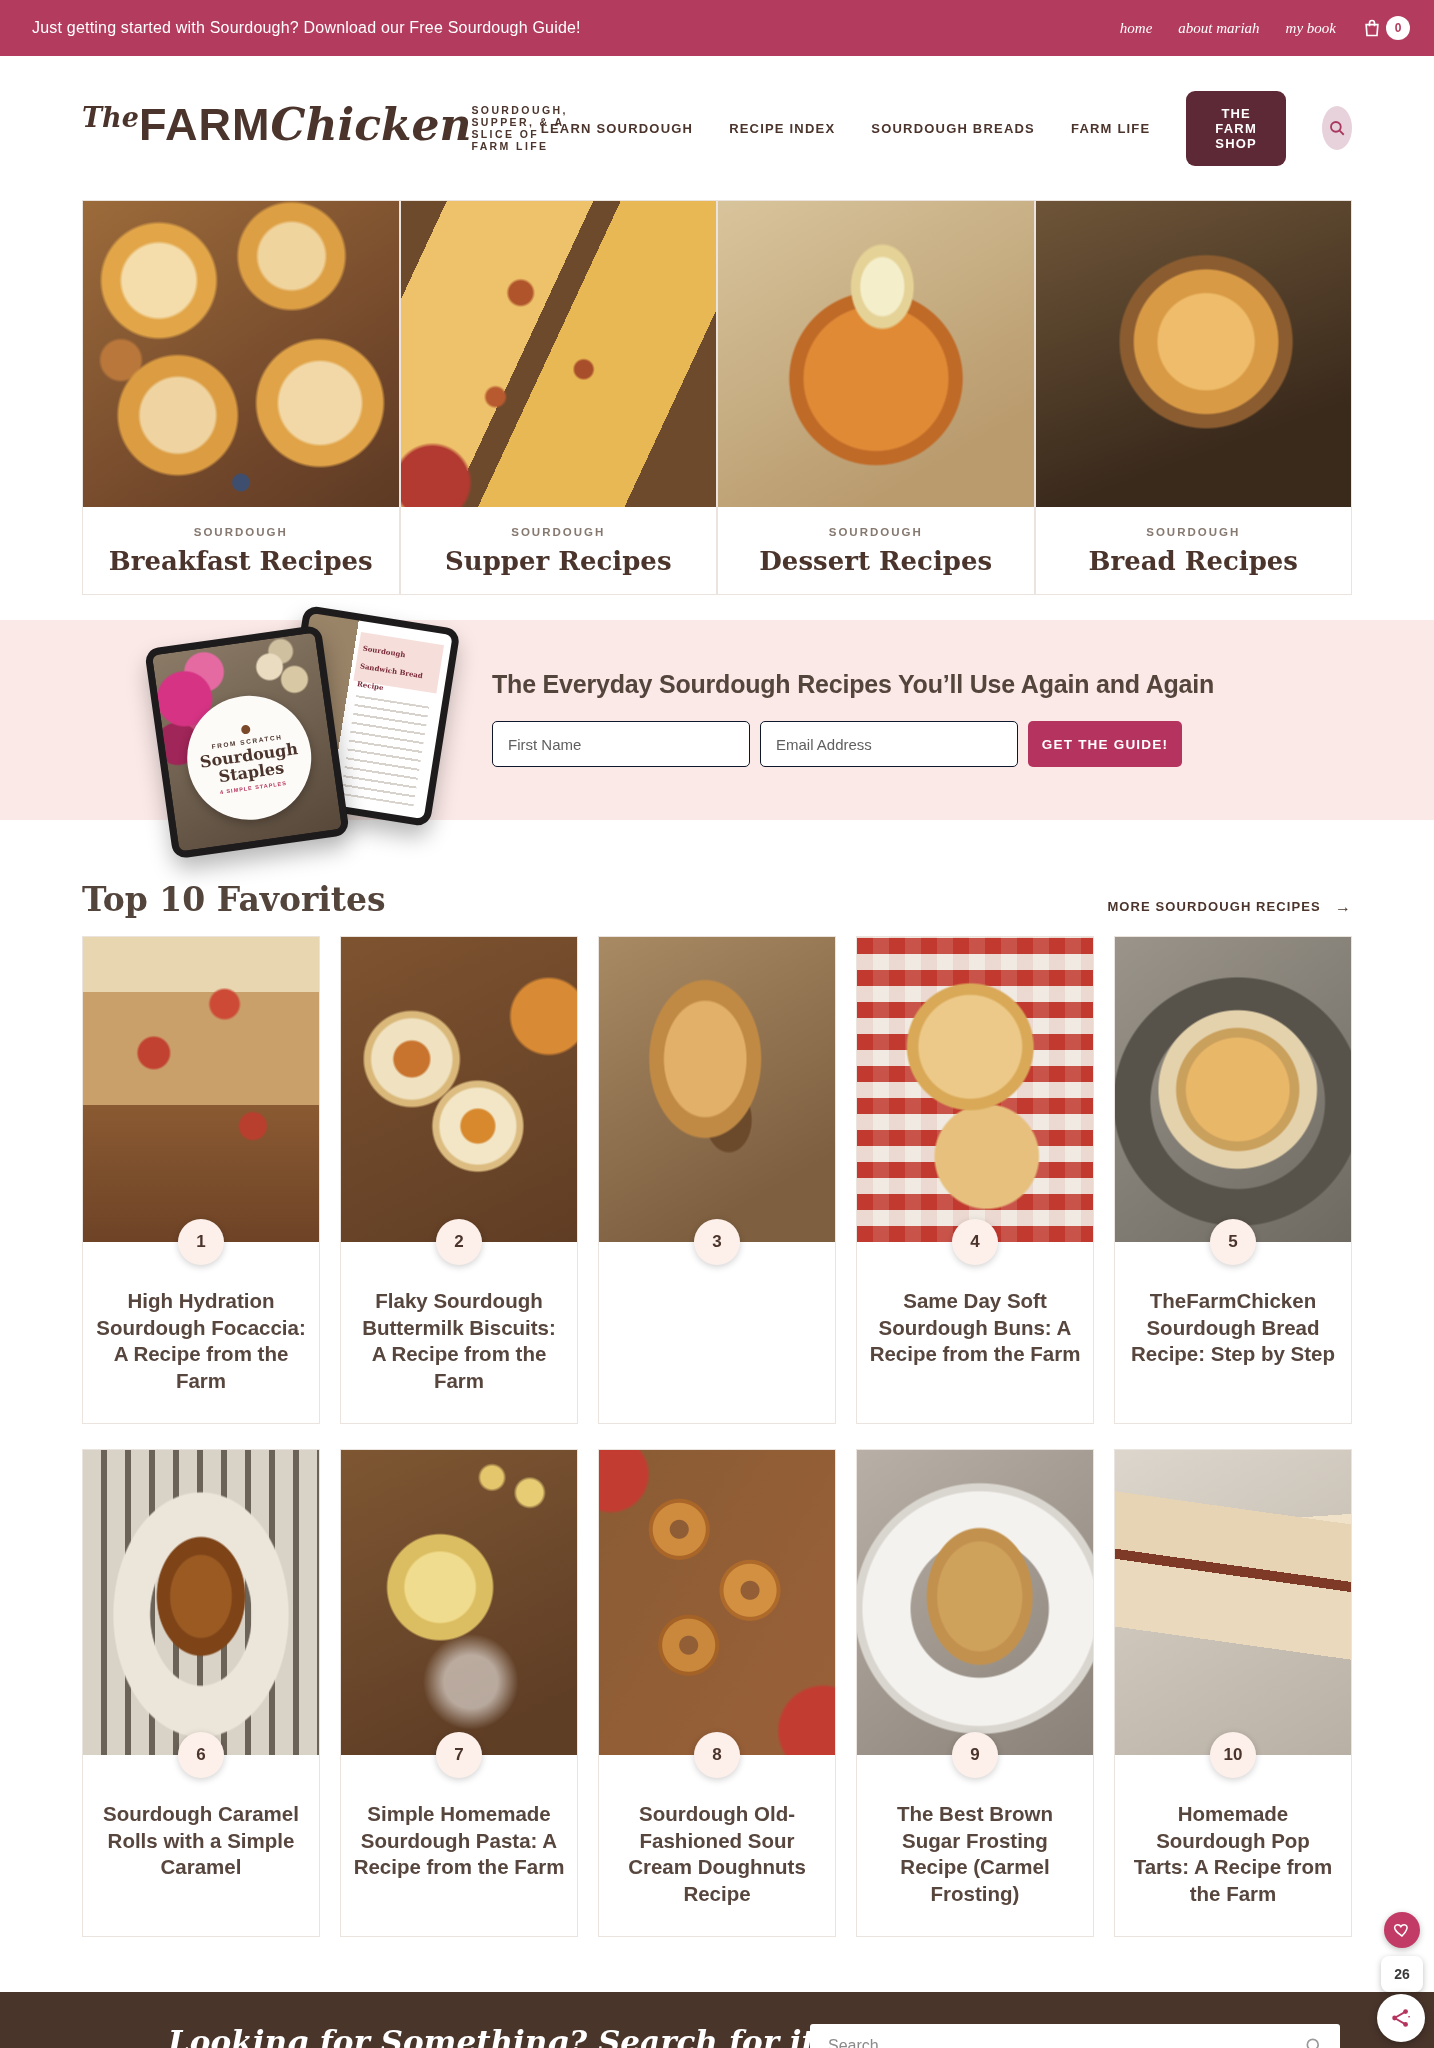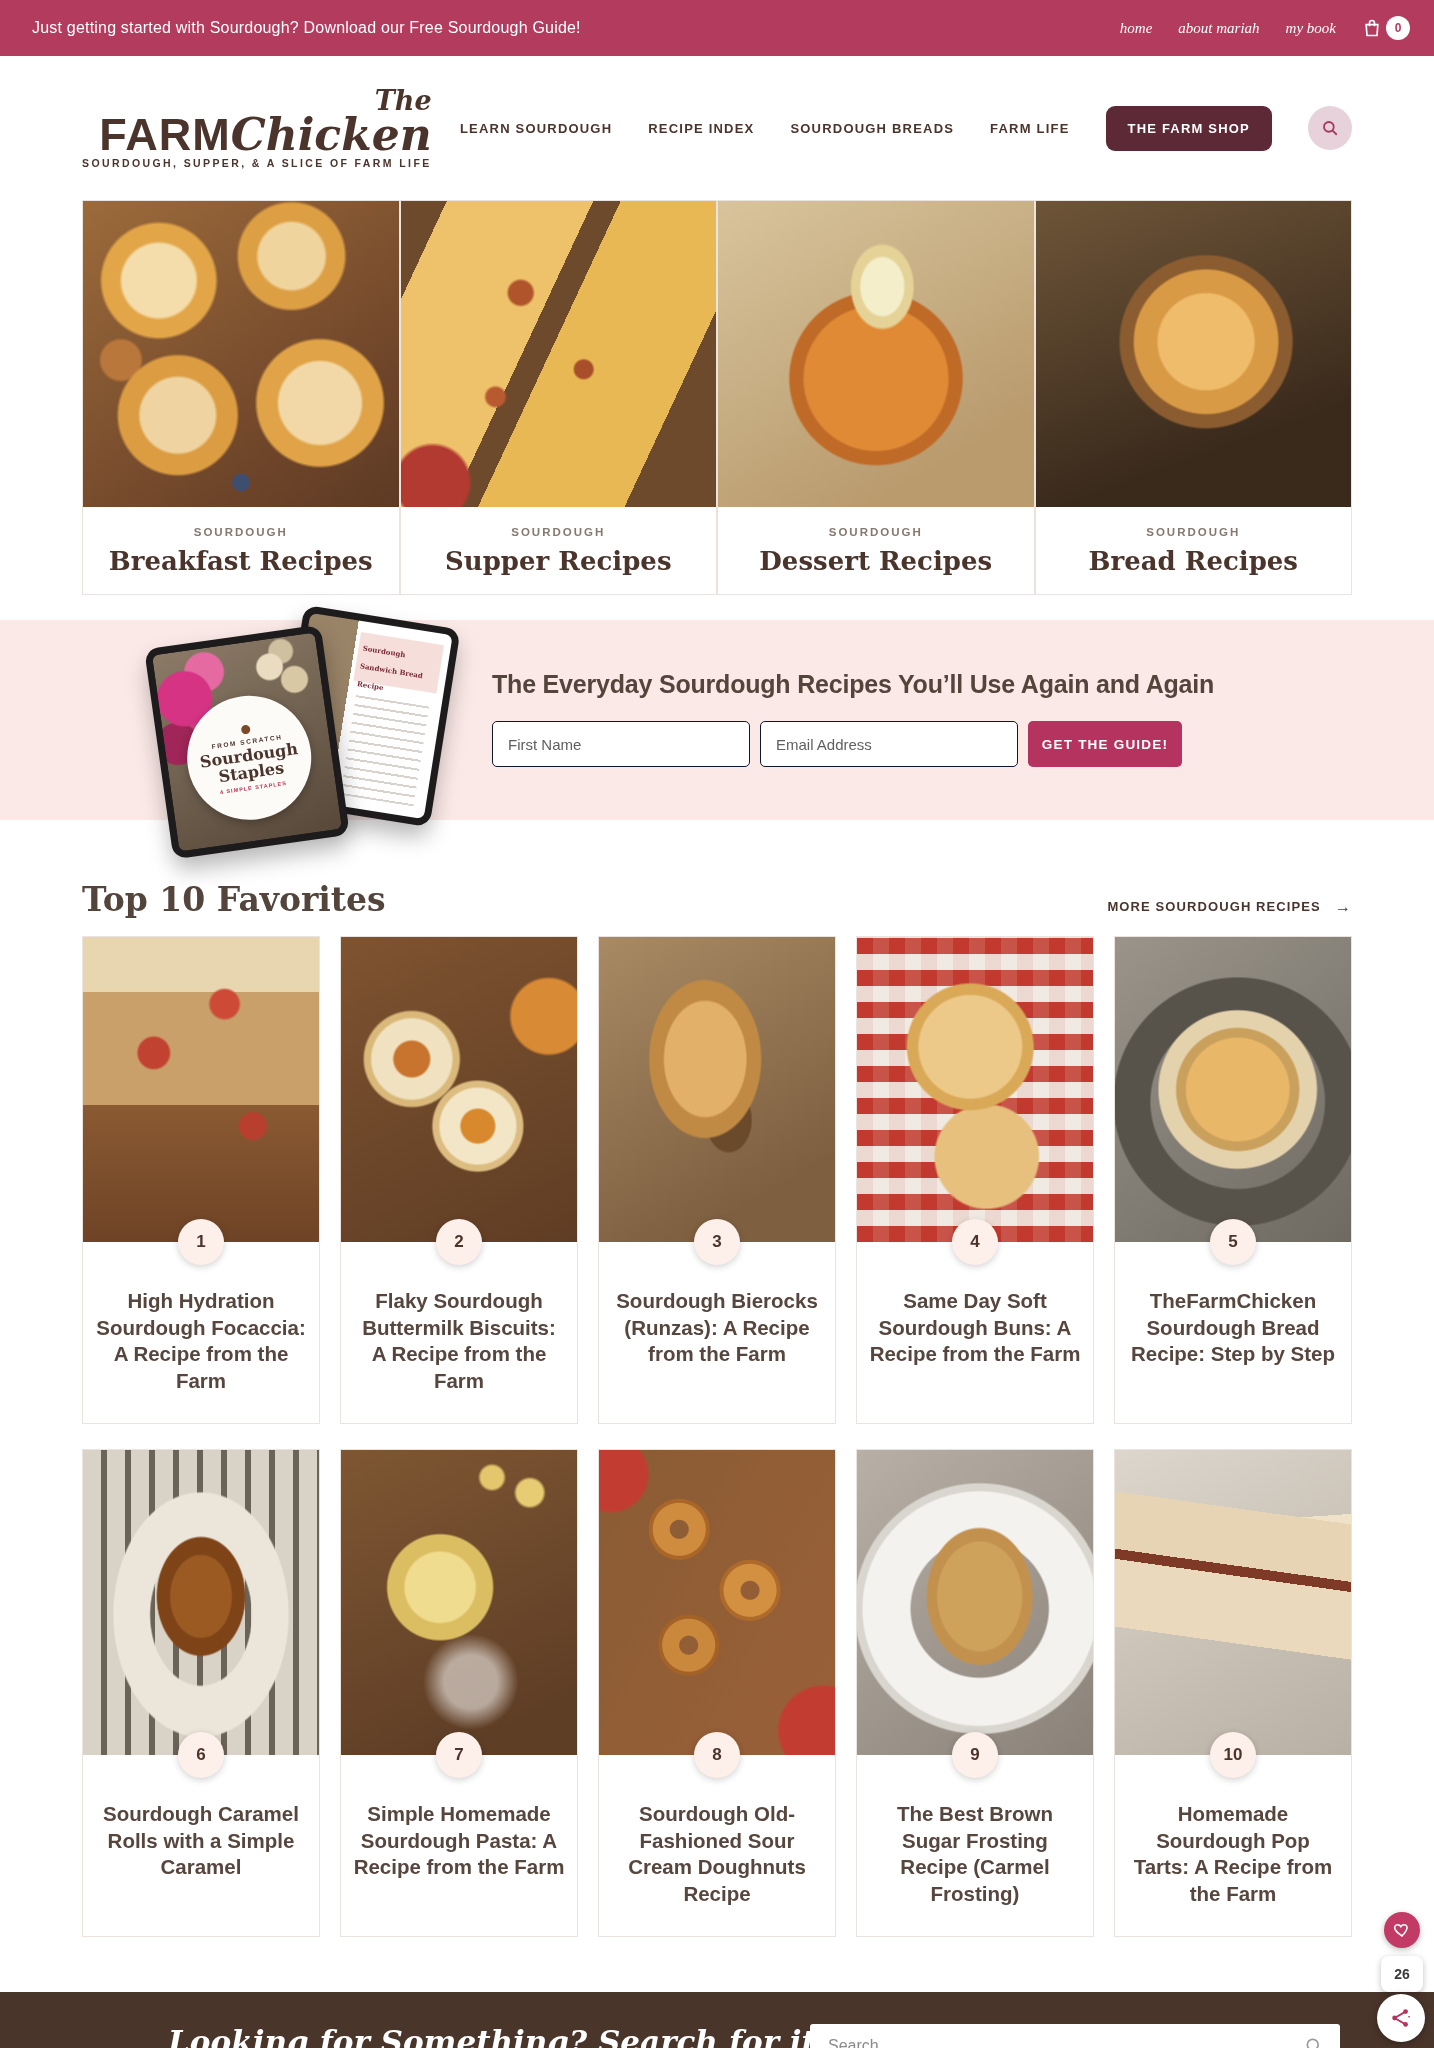--- a/index.html
+++ b/index.html
@@ -12,21 +12,21 @@
   .announce a{color:#fff;font-size:16px;letter-spacing:.2px;cursor:pointer;}
   .announce-right{display:flex;align-items:center;gap:26px;}
   .announce-right .mini{color:#fff;font-size:15px;font-style:italic;
             font-family:"Liberation Serif",serif;cursor:pointer;}
   .cart{display:flex;align-items:center;gap:4px;cursor:pointer;}
   .cart-count{width:24px;height:24px;border-radius:50%;background:#fff;color:#b23b5e;
             font-size:12px;font-weight:bold;display:flex;align-items:center;justify-content:center;}
 
   
   .header{height:144px;display:flex;align-items:center;padding:0 82px;box-sizing:border-box;background:#fff;}
-  .logo{display:flex;flex-direction:column;align-items:flex-end;cursor:pointer;min-width:315px;}
+  .logo{display:flex;flex-direction:row;align-items:flex-start;cursor:pointer;min-width:315px;}
   .logo-the{font-family:"DejaVu Serif",serif;font-style:italic;font-weight:bold;font-size:27px;line-height:1;}
   .logo-main{line-height:1;margin-top:-2px;}
   .logo-farm{font-weight:800;font-size:45px;letter-spacing:1px;font-family:"Liberation Sans",sans-serif;}
   .logo-chicken{font-family:"DejaVu Serif",serif;font-style:italic;font-weight:bold;font-size:44px;}
   .logo-tag{font-size:10.5px;font-weight:bold;letter-spacing:2.4px;}
   .header-right{margin-left:auto;display:flex;align-items:center;gap:36px;}
   .nav-item{font-size:13px;font-weight:bold;letter-spacing:1.2px;cursor:pointer;white-space:nowrap;}
   .shop-btn{background:#5d2936;color:#fff;border:none;font-family:"Liberation Sans",sans-serif;
             font-size:13px;font-weight:bold;letter-spacing:1.2px;padding:15px 22px;border-radius:9px;cursor:pointer;text-align:center;}
   .search-circle{width:44px;height:44px;border-radius:50%;background:#e7d2db;border:none;cursor:pointer;
@@ -309,21 +309,20 @@
       <div class="rank-badge">
           <span>2</span>
         </div>
       <h3 class="fav-title">Flaky Sourdough Buttermilk Biscuits: A Recipe from the Farm</h3>
     </article>
     <article class="fav-card">
       <div class="fav-thumb ph img-bierocks"></div>
       <div class="rank-badge">
           <span>3</span>
         </div>
-      <h3 class="fav-title">Sourdough Bierocks (Runzas): A Recipe from the Farm</h3>
     </article>
     <article class="fav-card">
       <div class="fav-thumb ph img-buns"></div>
       <div class="rank-badge">
           <span>4</span>
         </div>
       <h3 class="fav-title">Same Day Soft Sourdough Buns: A Recipe from the Farm</h3>
     </article>
     <article class="fav-card">
       <div class="fav-thumb ph img-boule"></div>

